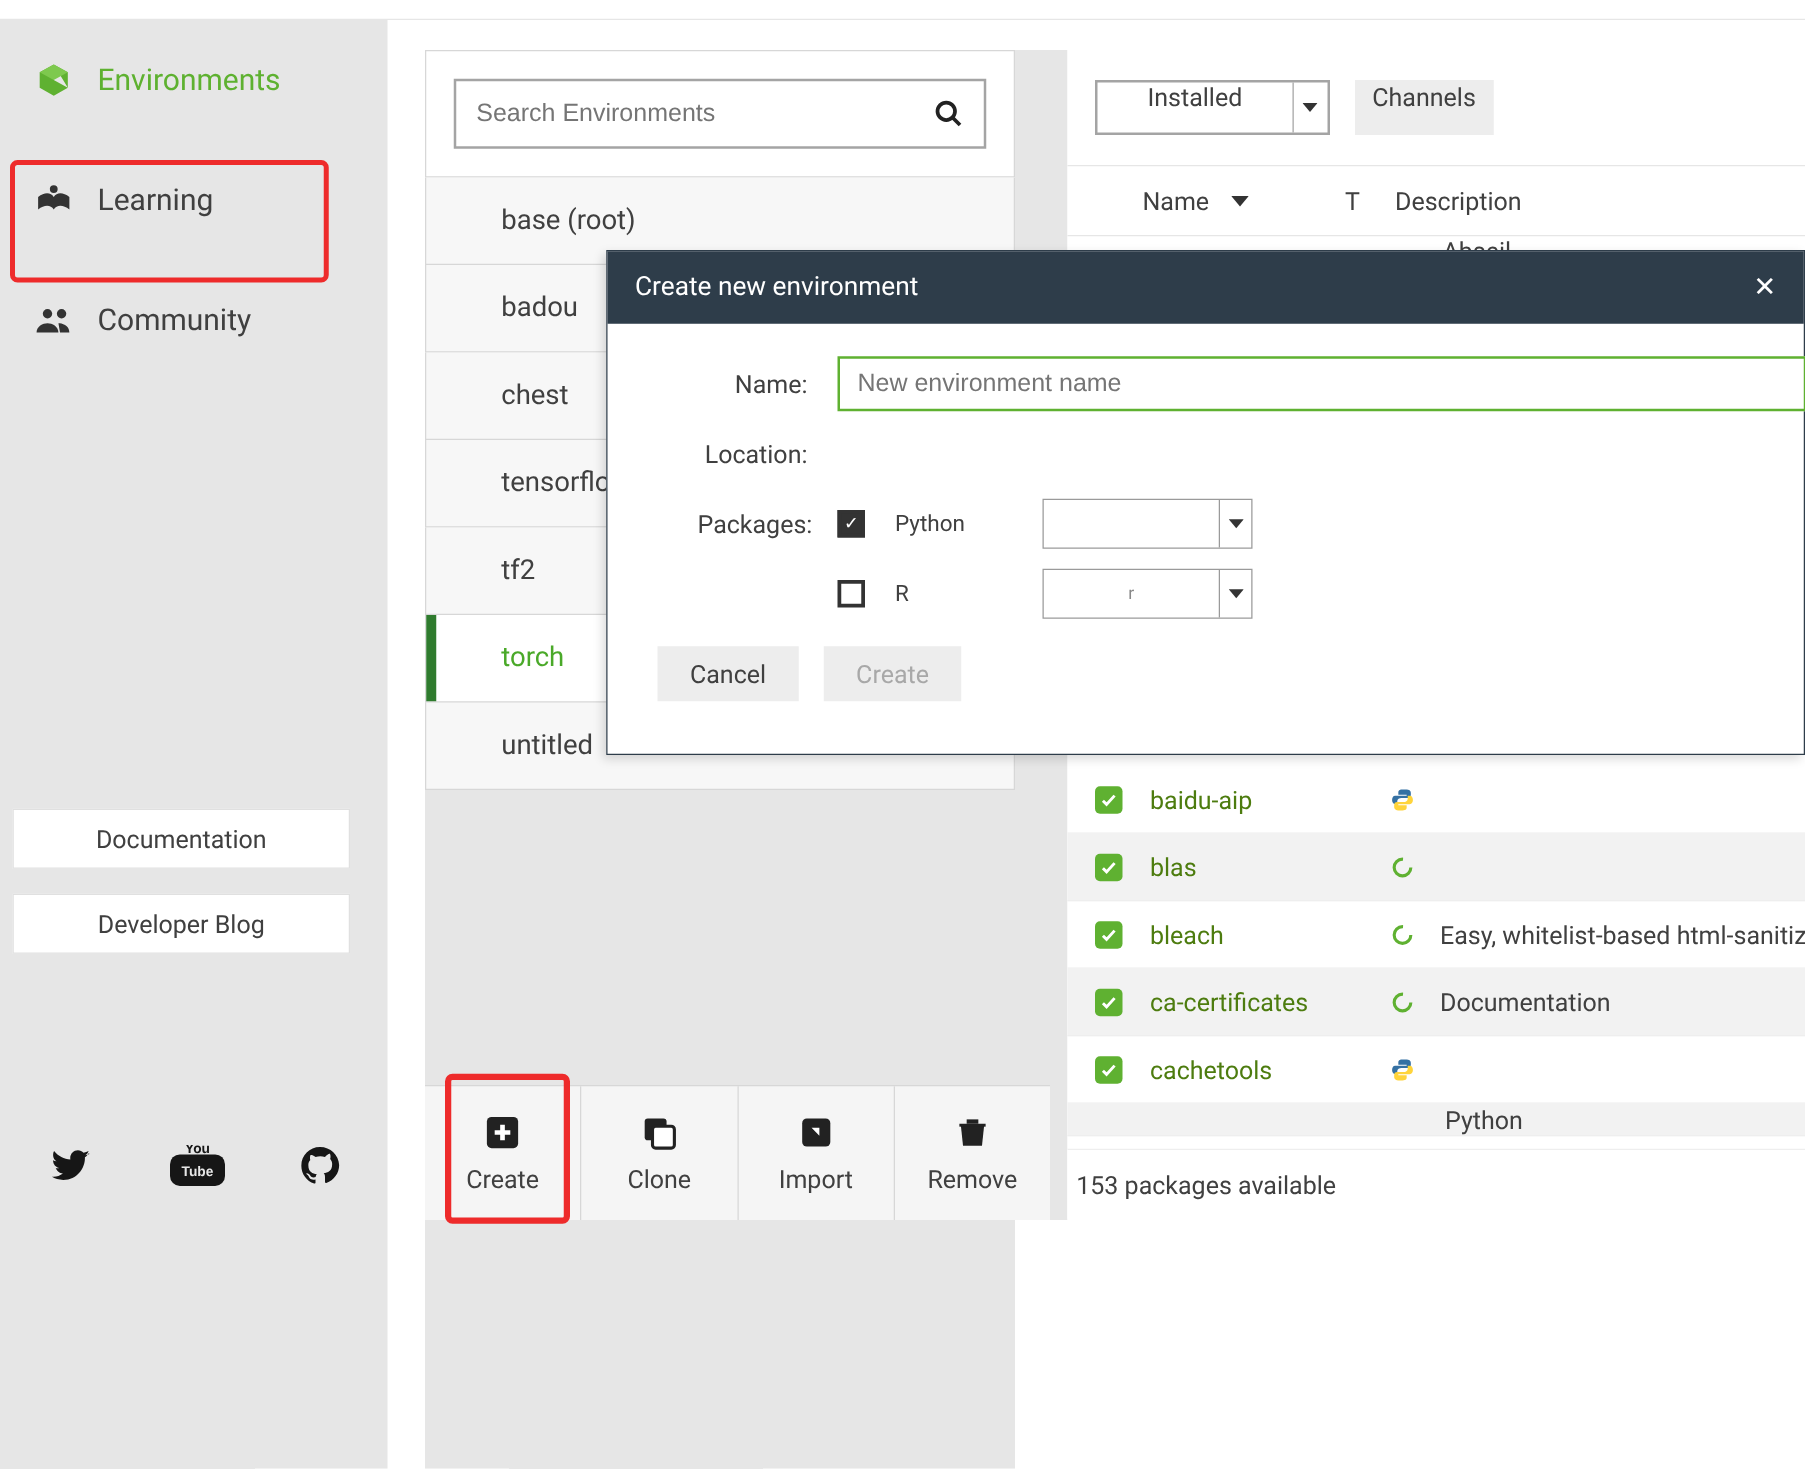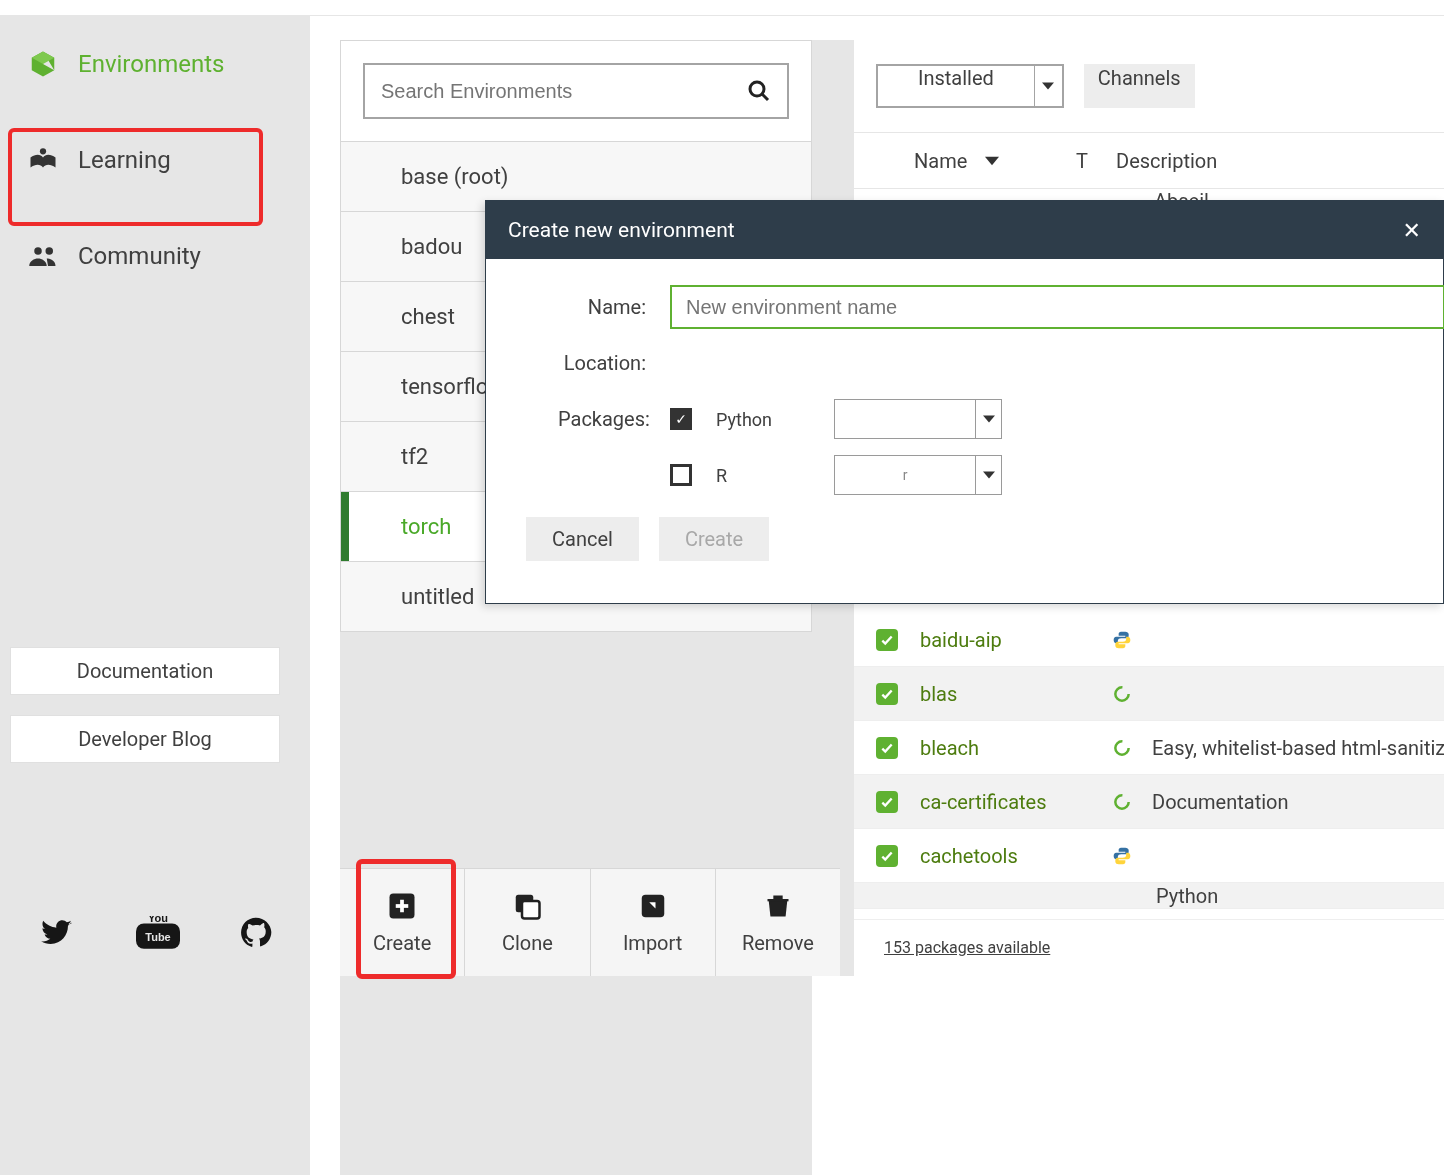--- a/index.html
+++ b/index.html
@@ -130,22 +130,22 @@
   border-bottom:1px solid #eee; font-size:20px;
 }
 .pkg-row.alt { background:#f2f2f2; }
 .pkg-row .chk { width:22px; height:22px; border-radius:4px; background:#5fb131; display:flex; align-items:center; justify-content:center; margin-right:22px; }
 .pkg-row .nm { flex:0 0 192px; color:#4d7c0f; }
 .pkg-row .ty { width:40px; display:flex; align-items:center; }
 .pkg-row .ds { flex:1; white-space:nowrap; overflow:hidden; }
 
 .pkg-footer {
   position:absolute; left:854px; right:0; bottom:200px; height:56px;
-  display:flex; align-items:center; padding-left:30px; font-size:16px;
-  background:#fff; border-top:1px solid #eee;text-decoration:underline;
+  display:flex; align-items:center; padding-left:7px; font-size:20px;
+  background:#fff; border-top:1px solid #eee;
 }
 
 
 .gutter { position:absolute; left:812px; top:40px; width:42px; bottom:199px; background:#e6e6e6; }
 
 
 .dialog {
   position:absolute; top:200px; left:485px; right:0; background:#fff;
   border:1px solid #2e3d4a; box-shadow: -3px 3px 8px rgba(0,0,0,0.15);
 }

